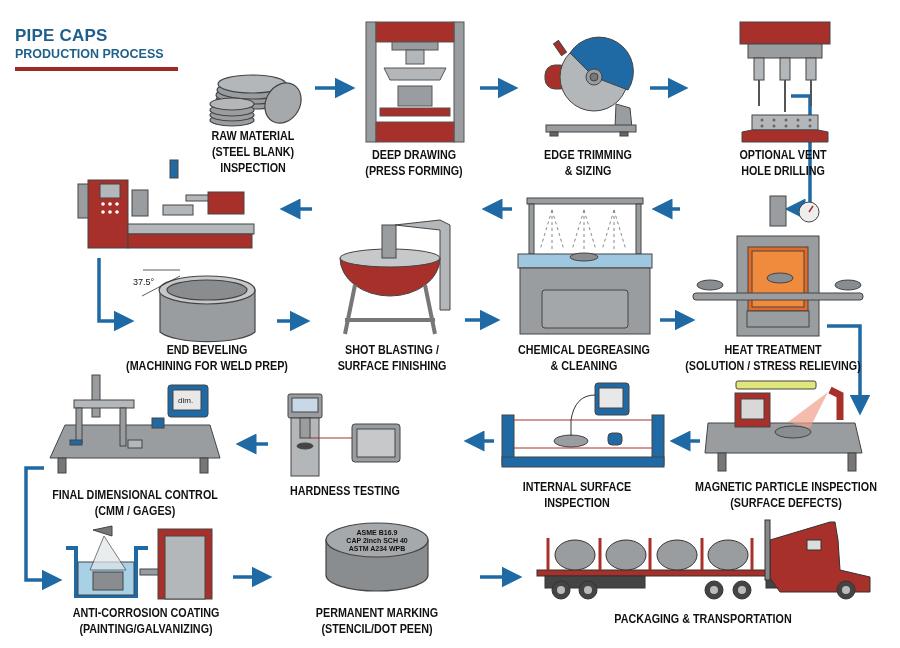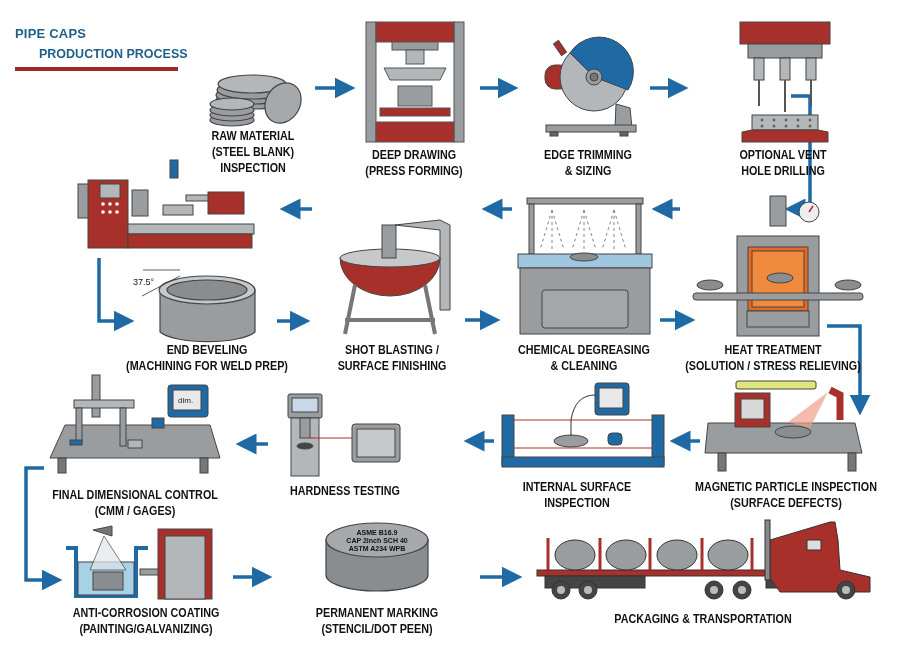--- a/index.html
+++ b/index.html
@@ -1,19 +1,19 @@
 <!DOCTYPE html>
 <html><head>
 <meta charset="utf-8">
 <style>
   html,body{margin:0;padding:0;background:#fff;}
   body{width:900px;height:648px;position:relative;overflow:hidden;font-family:"Liberation Sans",sans-serif;}
   .title{position:absolute;left:15px;color:#1f5f8b;font-weight:bold;}
-  .t1{top:26px;font-size:13px;letter-spacing:0.2px;}
-  .t2{top:47px;font-size:12.5px;margin-left:24px;}
+  .t1{top:26px;font-size:17px;letter-spacing:0.2px;}
+  .t2{top:47px;font-size:12.5px;}
   .title-bar{position:absolute;left:15px;top:67px;width:163px;height:4px;background:#9c2a25;}
   .lbl{position:absolute;text-align:center;font-family:"Liberation Sans Narrow","Liberation Sans",sans-serif;font-weight:bold;font-size:12.5px;line-height:16px;color:#111;transform:translateX(-50%) scaleX(0.86);white-space:nowrap;}
   svg.art{position:absolute;left:0;top:0;width:900px;height:648px;}
   .stamp{font-family:"Liberation Sans",sans-serif;font-weight:bold;}
 </style>
 </head>
 <body>
 
 <div class="title t1">PIPE CAPS</div>
 <div class="title t2">PRODUCTION PROCESS</div>

